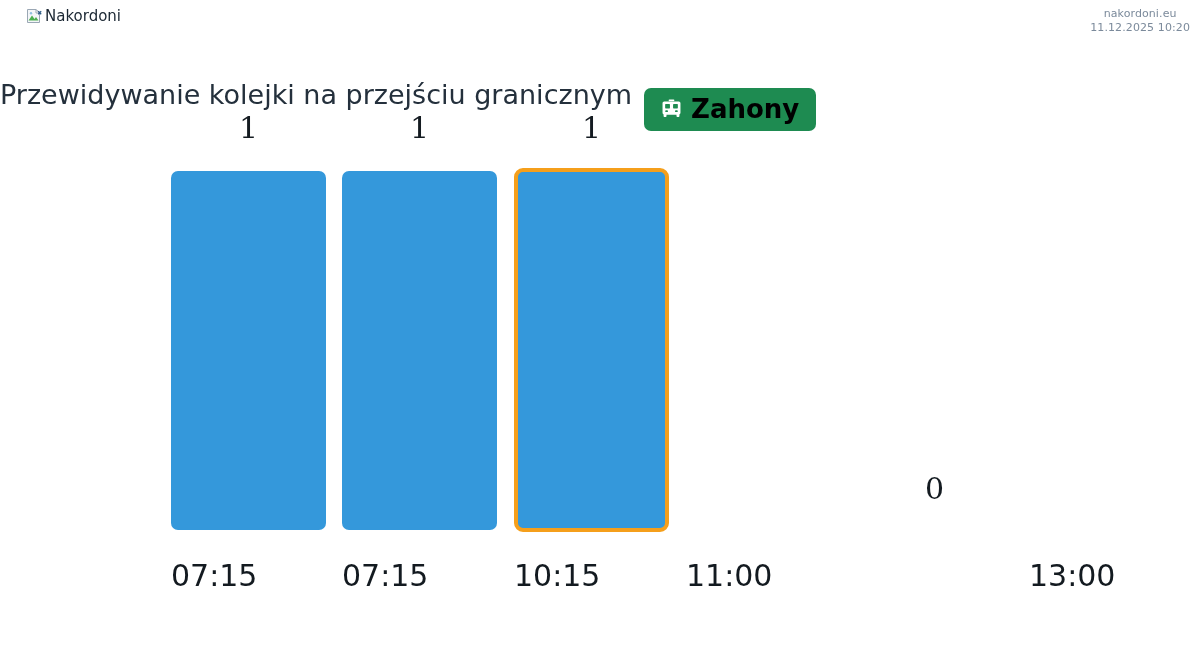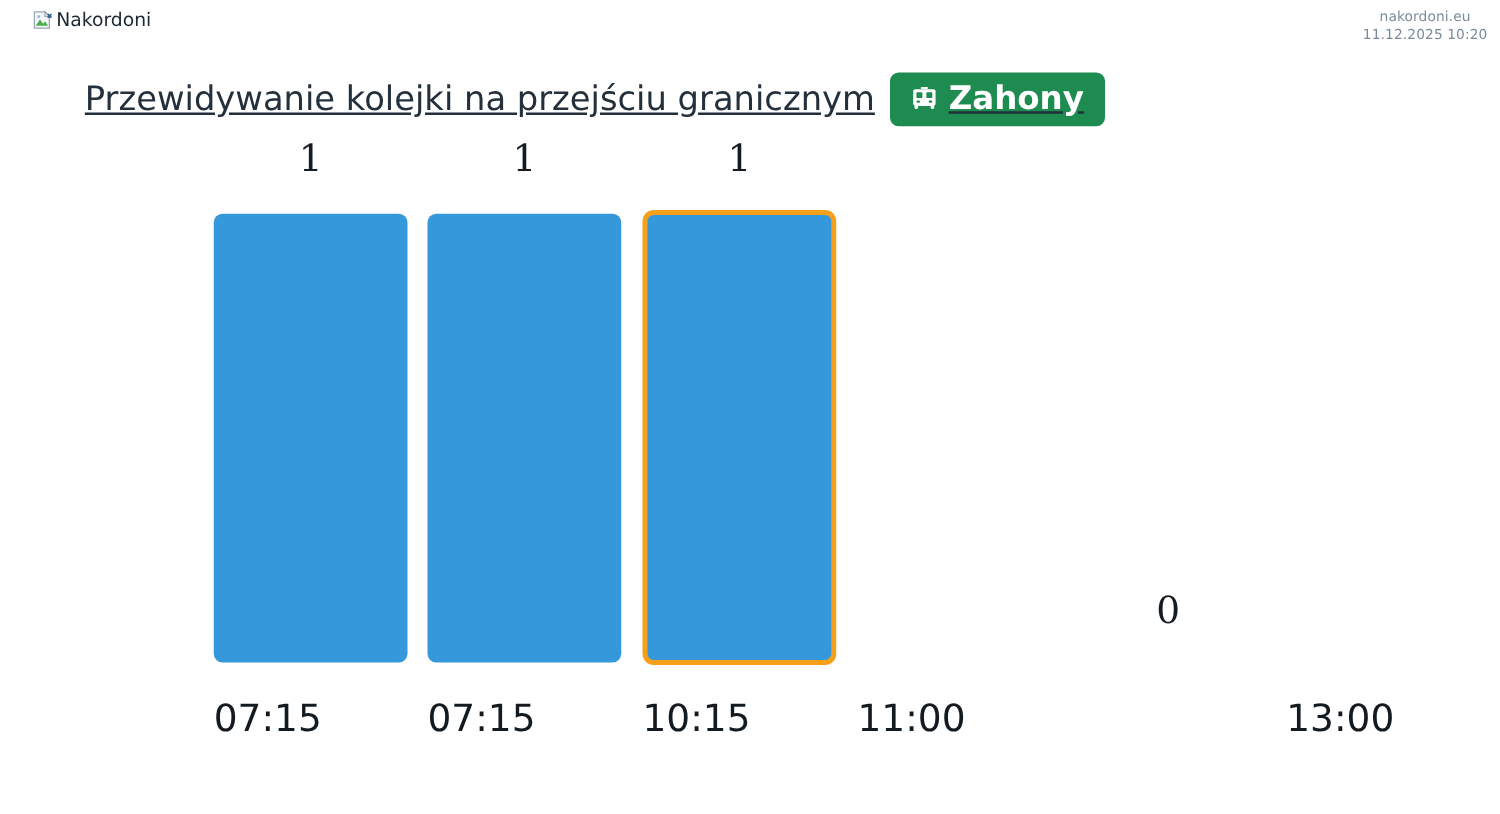--- a/index.html
+++ b/index.html
@@ -53,43 +53,42 @@
   }
 
   
   .title-row {
     position: absolute;
     top: 58px;
     left: 0;
     width: 952px;
     display: flex;
     align-items: center;
-    justify-content: center;
     gap: 12px;
-    text-decoration: underline;
   }
   .chart-title {
     font-size: 27px;
     font-weight: 400;
     color: #24303c;
     line-height: 1.15;
     white-space: nowrap;
   }
   .station-badge {
     display: inline-flex;
     align-items: center;
     gap: 7px;
     background: #1e8b51;
-    color: #ffffff;
+    color: #000000;
     border-radius: 7px;
     padding: 8px 17px 9px 15px;
     font-size: 26px;
     font-weight: bold;
     line-height: 1;
     white-space: nowrap;
+    margin-top: 30px;
   }
   .bus-icon {
     width: 25px;
     height: 25px;
     display: block;
     flex: 0 0 25px;
   }
 
   
   .chart {

